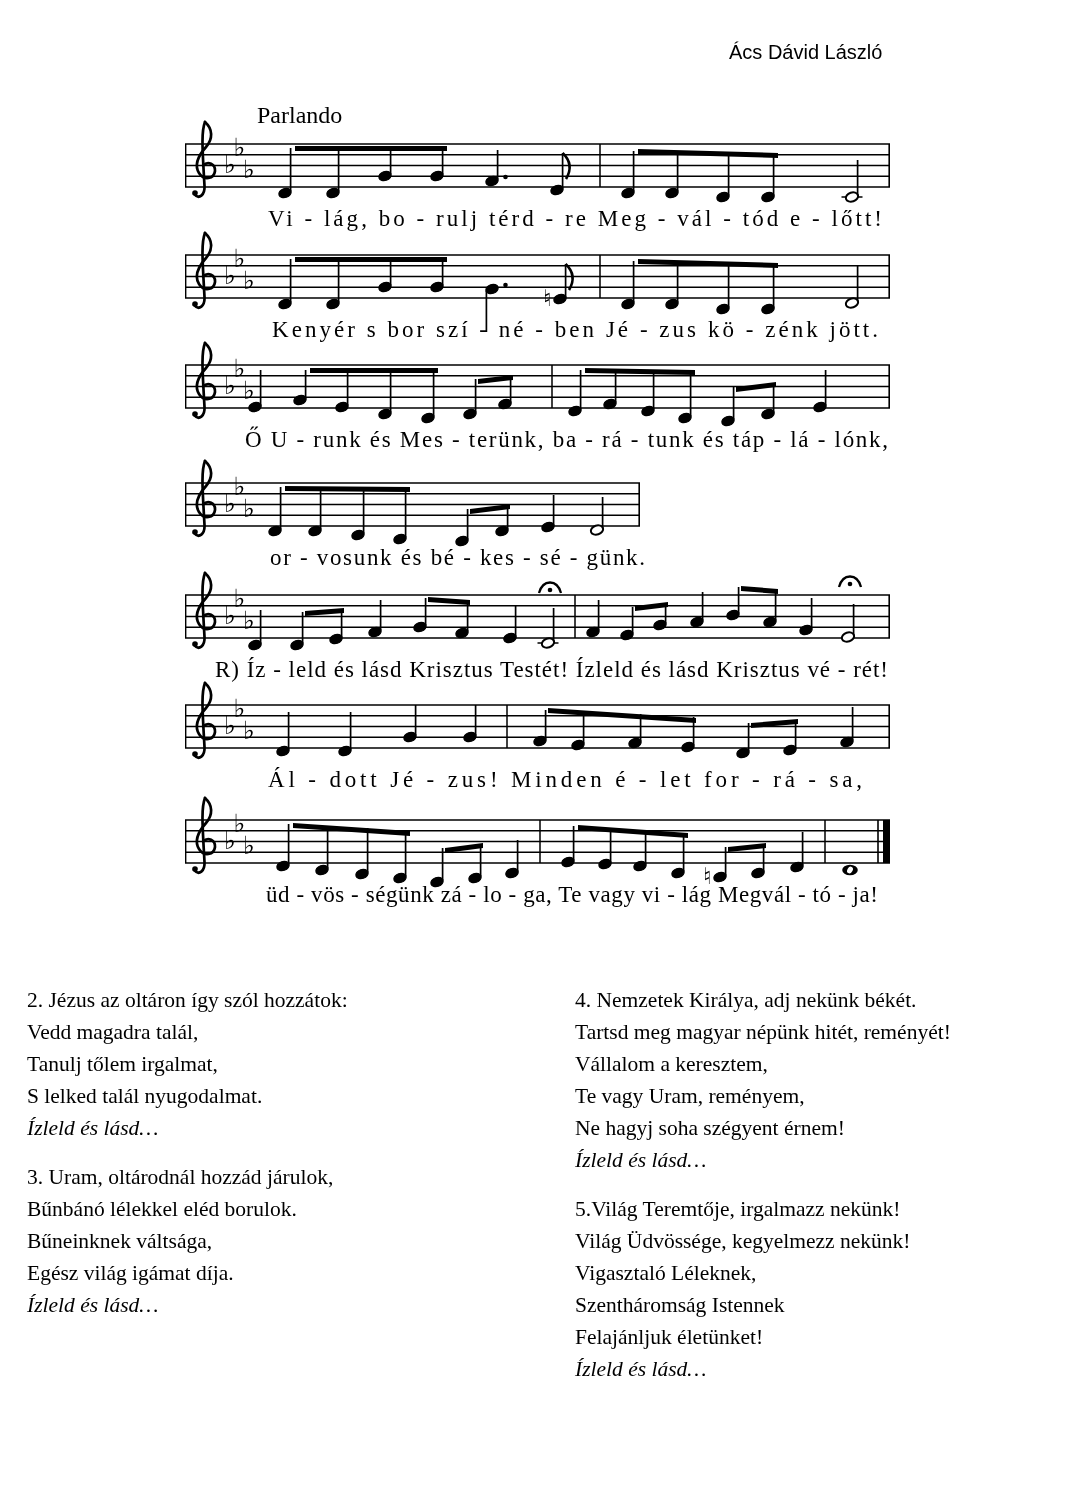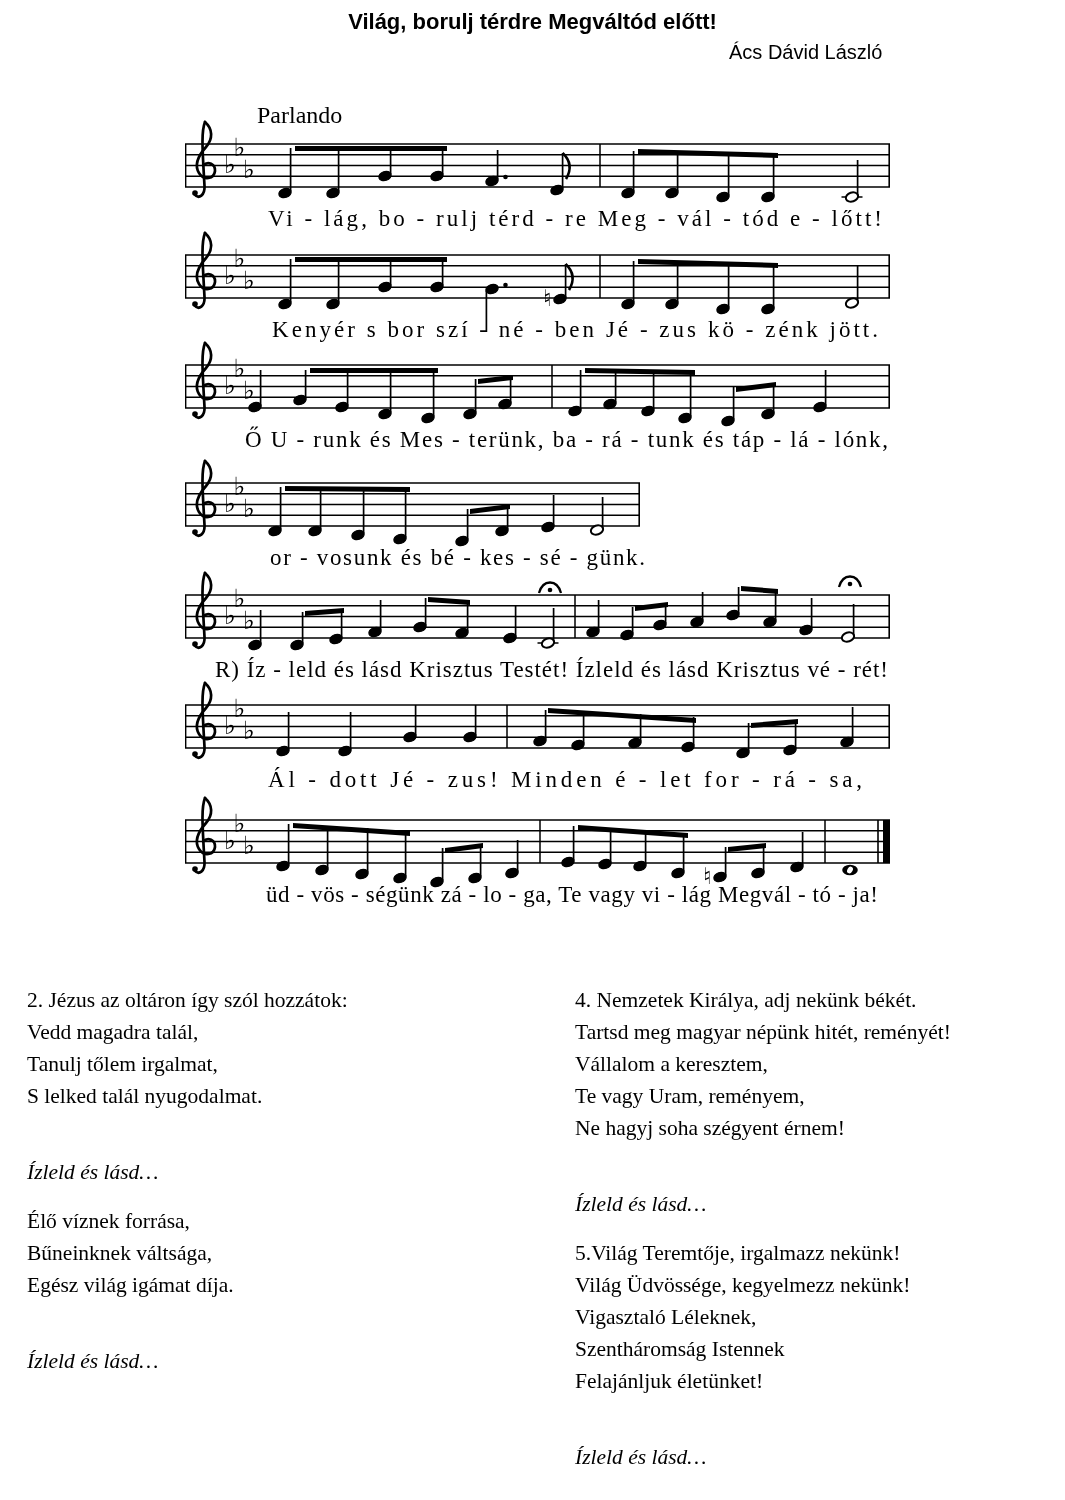--- a/index.html
+++ b/index.html
@@ -13,27 +13,26 @@
   #score{position:absolute;top:0;left:0;}
   .lyric{font-family:"Liberation Serif",serif;font-size:23px;fill:#000;}
   .flat{font-family:"DejaVu Sans",sans-serif;font-size:25px;fill:#000;}
   .nat{font-family:"DejaVu Sans",sans-serif;font-size:23px;fill:#000;}
   .verses{position:absolute;top:984px;left:0;width:100%;}
   .vcol{position:absolute;top:0;width:520px;font-family:Liberation Serif, serif;}
   .vcol.c0{left:27px;}
   .vcol.c1{left:575px;}
   .verse{margin-bottom:17px;}
   .vline{font-size:21.5px;line-height:32px;white-space:nowrap;}
-  .refrain{font-size:21.5px;line-height:32px;font-style:italic;margin-top:44px;}
+  .refrain{font-size:21.5px;line-height:32px;font-style:italic;}
 </style>
 </head>
 <body>
 
 <div class="page">
-  <div class="title">Világ, borulj térdre Megváltód előtt!</div>
   <div class="composer">Ács Dávid László</div>
   <div class="tempo">Parlando</div>
   <svg id="score" width="1065" height="950" viewBox="0 0 1065 950" xmlns="http://www.w3.org/2000/svg">
       <line x1="185" y1="144" x2="890" y2="144" stroke="#000" stroke-width="1.3"></line>
       <line x1="185" y1="154.75" x2="890" y2="154.75" stroke="#000" stroke-width="1.3"></line>
       <line x1="185" y1="165.5" x2="890" y2="165.5" stroke="#000" stroke-width="1.3"></line>
       <line x1="185" y1="176.25" x2="890" y2="176.25" stroke="#000" stroke-width="1.3"></line>
       <line x1="185" y1="187" x2="890" y2="187" stroke="#000" stroke-width="1.3"></line>
       <line x1="185.7" y1="144" x2="185.7" y2="187" stroke="#000" stroke-width="1.4"></line>
       <line x1="600" y1="144" x2="600" y2="187" stroke="#000" stroke-width="1.5"></line>
@@ -372,21 +371,22 @@
   <div class="verses" id="verses">
       <div class="vcol c0">
         <div class="verse">
           <div class="vline">2. Jézus az oltáron így szól hozzátok:</div>
           <div class="vline">Vedd magadra talál,</div>
           <div class="vline">Tanulj tőlem irgalmat,</div>
           <div class="vline">S lelked talál nyugodalmat.</div>
           <div class="refrain">Ízleld és lásd…</div>
         </div>
         <div class="verse">
-          <div class="vline">Élő víznek forrása,</div>
+          <div class="vline">3. Uram, oltárodnál hozzád járulok,</div>
+          <div class="vline">Bűnbánó lélekkel eléd borulok.</div>
           <div class="vline">Bűneinknek váltsága,</div>
           <div class="vline">Egész világ igámat díja.</div>
           <div class="refrain">Ízleld és lásd…</div>
         </div>
       </div>
       <div class="vcol c1">
         <div class="verse">
           <div class="vline">4. Nemzetek Királya, adj nekünk békét.</div>
           <div class="vline">Tartsd meg magyar népünk hitét, reményét!</div>
           <div class="vline">Vállalom a keresztem,</div>

